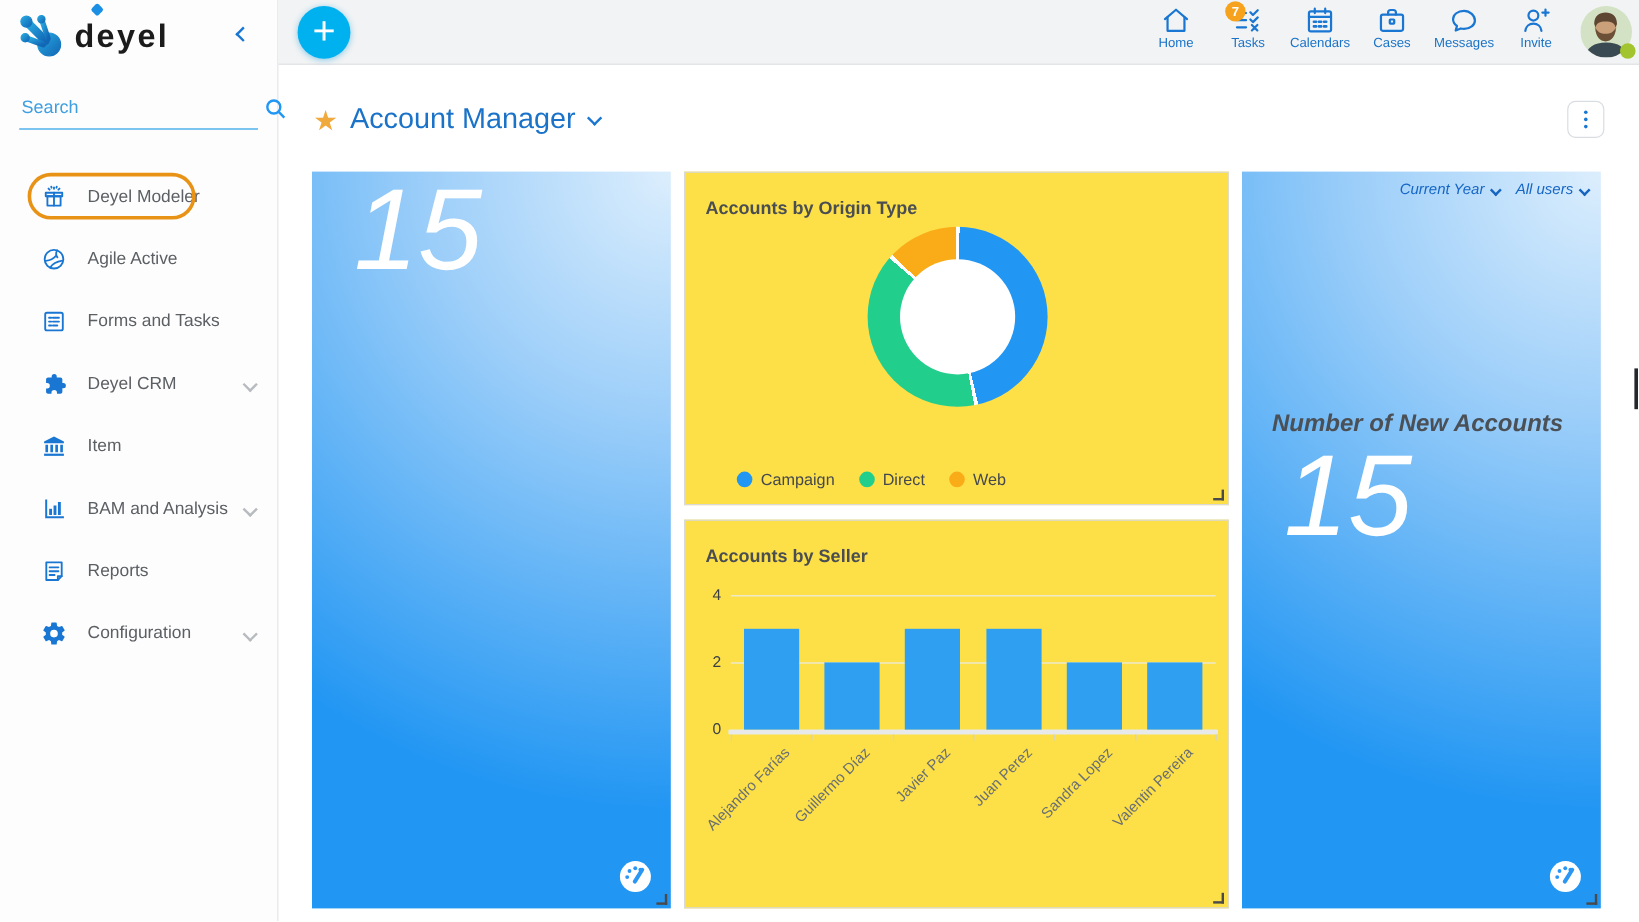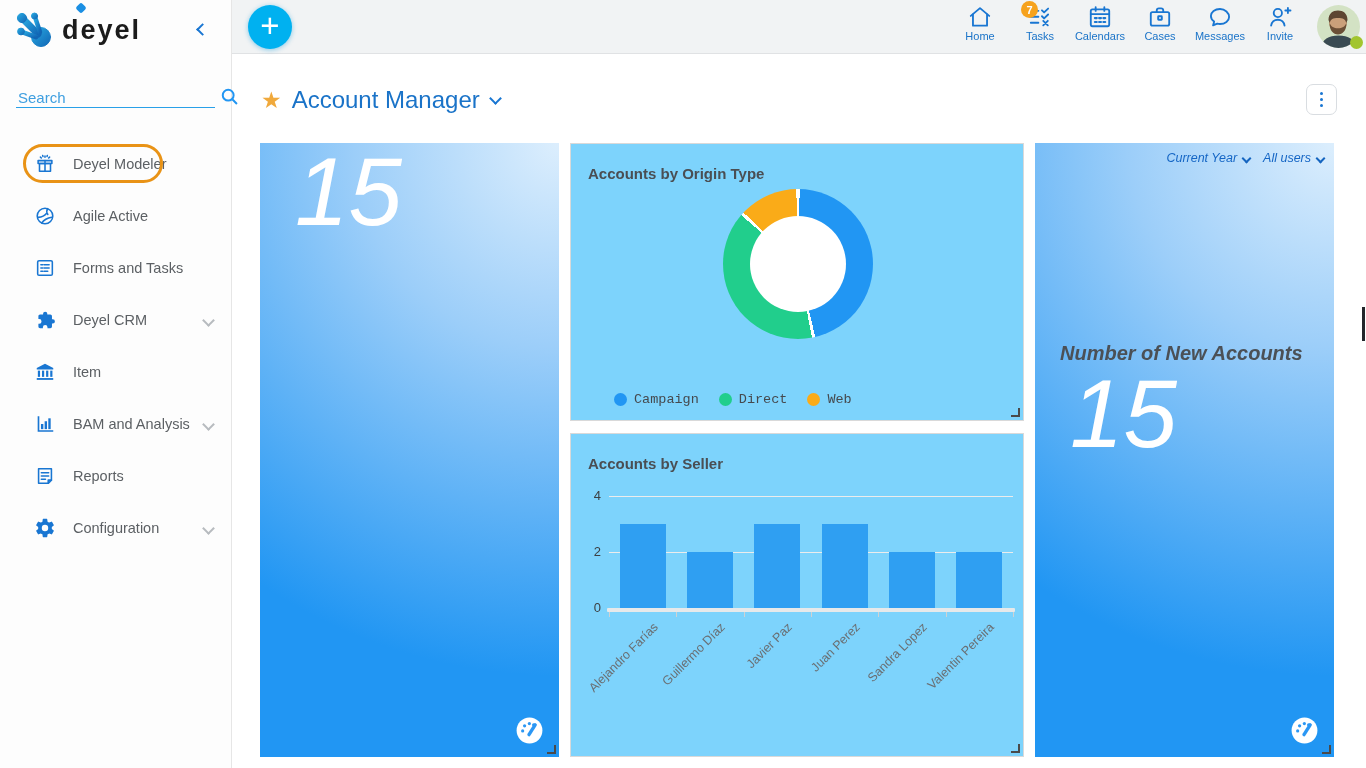--- a/index.html
+++ b/index.html
@@ -16,21 +16,21 @@
               transform:rotate(45deg);border-radius:2px;}
   .collapse-btn{position:absolute;right:24px;top:20px;cursor:pointer;}
   .chev{display:inline-block;width:7px;height:7px;border-right:2px solid #1976d2;
         border-bottom:2px solid #1976d2;transform:rotate(45deg);}
   .chev.left{transform:rotate(135deg);}
   .chev.gray{border-color:#b7bbbf;}
   .chev.sm{width:5px;height:5px;}
   .chev.blue-d{border-color:#1565c0;}
 
   .search-row{position:absolute;left:16px;right:16px;top:80px;height:27px;
-              border-bottom:1px solid #29a0e8;display:flex;align-items:flex-end;}
+              border-bottom:1px solid #29a0e8;display:flex;align-items:flex-start;}
   .search-input{flex:1;border:none;outline:none;background:transparent;font-size:15px;color:#2f9ee8;
                 font-family:"Liberation Sans",sans-serif;}
   .search-input::placeholder{color:#3f9fe0;}
   .search-ico svg{width:21px;height:21px;display:block;}
 
   .menu{position:absolute;left:0;top:146px;right:0;padding-left:16px;}
   .mi{position:relative;height:36px;display:flex;align-items:center;margin-bottom:16px;cursor:pointer;}
   .mi-ico{width:22px;height:22px;margin-left:18px;flex:none;}
   .mi-ico svg{width:22px;height:22px;display:block;}
   .mi-label{margin-left:17px;font-size:14.5px;color:#5c6064;}
@@ -72,29 +72,29 @@
   .bigcard-title{padding:199px 0 0 25px;font-size:20px;font-weight:bold;color:#4b5056;}
   .bigcard-value{padding-left:35px;font-size:96px;color:#fff;line-height:1.02;}
   .filters{position:absolute;top:8px;right:10px;display:flex;gap:13px;}
   .filter{display:flex;align-items:center;font-size:12.5px;color:#1566c5;gap:6px;cursor:pointer;}
   .gauge{position:absolute;right:14px;bottom:11px;width:31px;height:31px;}
   .gauge svg{width:31px;height:31px;display:block;}
   .rsz{position:absolute;right:3px;bottom:3px;width:7px;height:7px;border-right:2px solid #4a4a4a;
        border-bottom:2px solid #4a4a4a;cursor:nwse-resize;}
 
   
-  .panel{position:absolute;background:#7dd3fc;border:1px solid #d9d9d9;box-sizing:border-box;}
+  .panel{position:absolute;background:#fde047;border:1px solid #d9d9d9;box-sizing:border-box;}
   #panel-origin{left:570px;top:143px;width:454px;height:278px;}
   #panel-seller{left:570px;top:433px;width:454px;height:324px;}
   .panel-title{position:absolute;left:17px;top:21px;font-size:15px;font-weight:bold;color:#4a4e53;}
 
   .donut{position:absolute;left:152px;top:45px;width:150px;height:150px;border-radius:50%;}
   .donut-hole{position:absolute;left:27px;top:27px;width:96px;height:96px;border-radius:50%;background:#fff;}
   .legend{position:absolute;left:43px;bottom:13px;display:flex;gap:20px;}
-  .legend-item{display:flex;align-items:center;gap:7px;font-size:13.5px;color:#45494e;font-family:Liberation Mono, monospace;}
+  .legend-item{display:flex;align-items:center;gap:7px;font-size:13.5px;color:#45494e;}
   .legend-dot{width:13px;height:13px;border-radius:50%;flex:none;}
 
   .plot{position:absolute;left:0;top:0;width:452px;height:322px;}
   .gridline{position:absolute;left:38px;width:404px;height:1px;background:#ececec;}
   .baseline{position:absolute;left:36px;width:408px;height:4px;background:#e7e9ea;border-radius:1px;}
   .ytick{position:absolute;width:26px;text-align:right;font-size:13px;color:#3c4043;}
   .bar{position:absolute;background:#2f9ff2;cursor:pointer;}
   .xtick{position:absolute;width:1px;height:5px;background:#cfd2d4;}
   .xlabel{position:absolute;font-size:12.5px;color:#6a6f73;white-space:nowrap;
           transform:translateX(-100%) rotate(-45deg);transform-origin:100% 0;}

